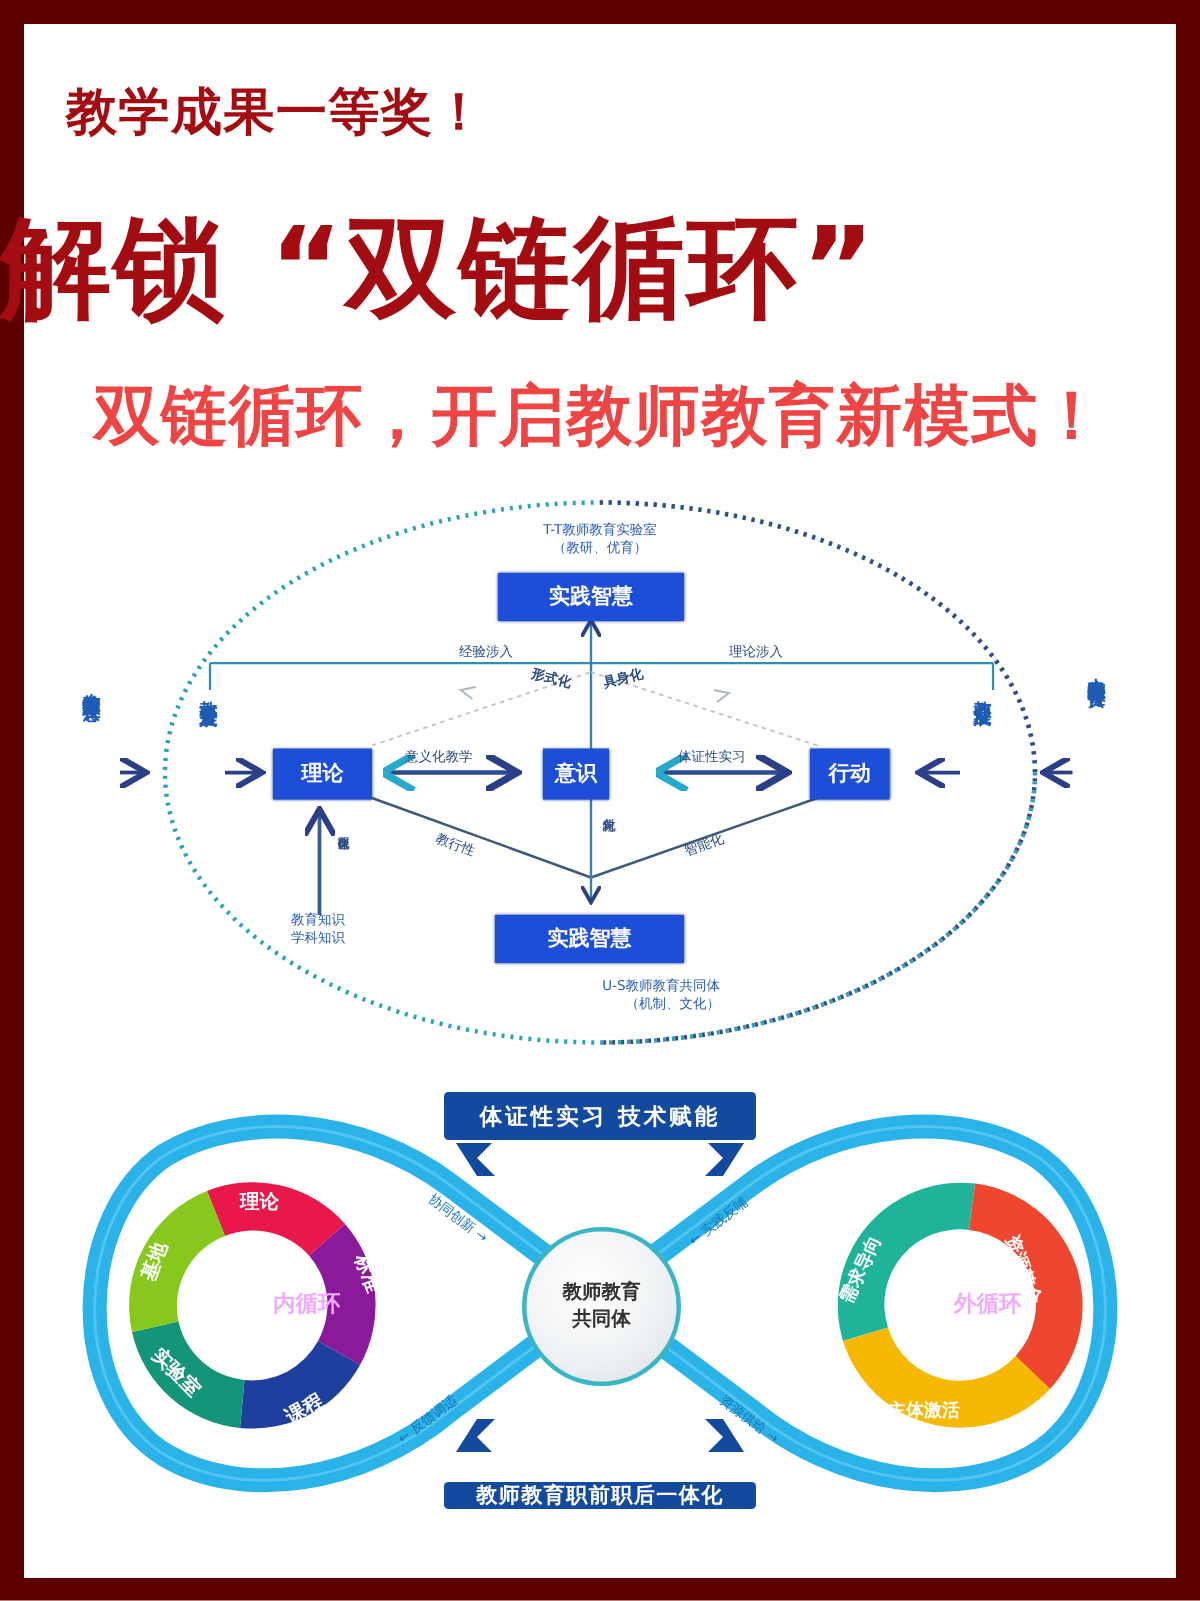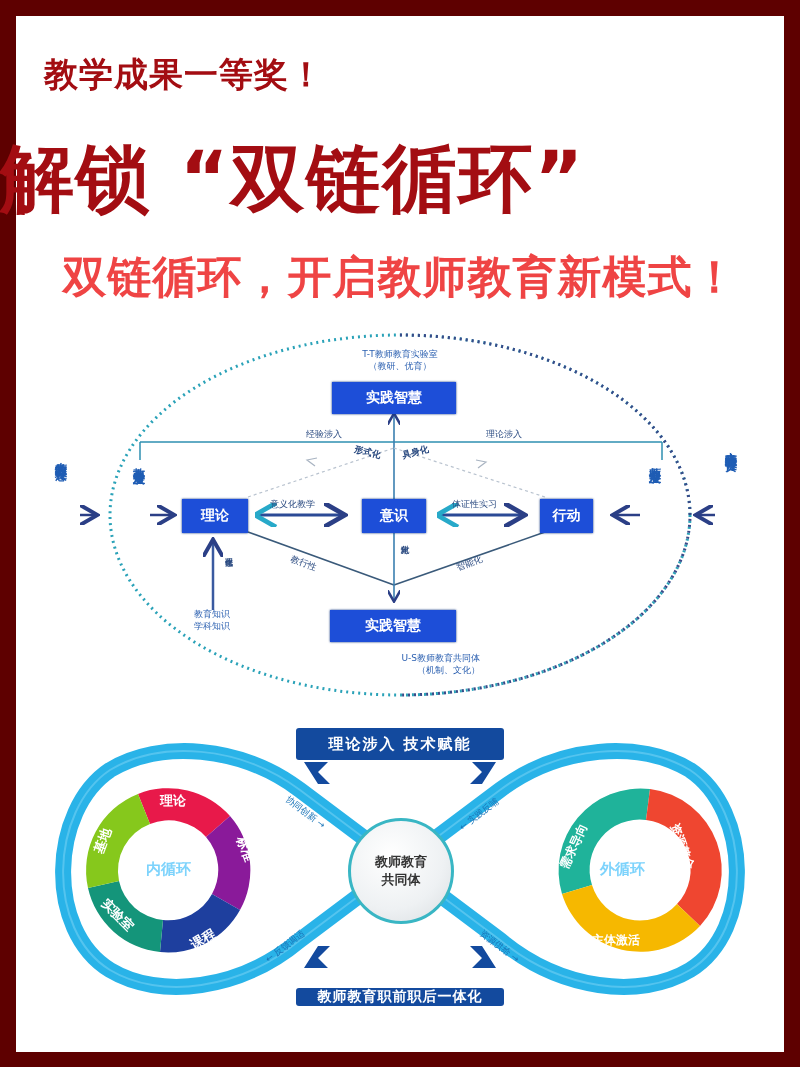--- a/index.html
+++ b/index.html
@@ -13,21 +13,21 @@
   .box { position:absolute; background:#1d4ed8; color:#fff; font-weight:bold; display:flex; align-items:center; justify-content:center;
          box-shadow:0 0 2px #0a2f7a; font-size:14px; }
   .small { position:absolute; font-size:9px; color:#2a5fb0; text-align:center; line-height:12px; }
   .vtext { position:absolute; font-size:12px; font-weight:bold; color:#1f5db4; writing-mode:vertical-rl; letter-spacing:1px; }
   .lbl { position:absolute; font-size:9px; color:#2a4a80; white-space:nowrap; }
   .banner { position:absolute; background:#134a9e; color:#fff; font-weight:bold; font-size:15px; display:flex; align-items:center; justify-content:center; border-radius:3px; letter-spacing:2px; }
   .hub { position:absolute; border-radius:50%; background:radial-gradient(circle at 40% 35%, #ffffff 0%, #eef1f3 60%, #d8dde0 100%);
          border:3px solid #39b6c4; display:flex; align-items:center; justify-content:center; text-align:center;
          font-size:13px; font-weight:bold; color:#333; line-height:18px; }
   .seg-lbl { position:absolute; font-size:13px; font-weight:bold; color:#fff; white-space:nowrap; }
-  .center-lbl { position:absolute; font-size:15px; font-weight:bold; color:#7dd3fc; }
+  .center-lbl { position:absolute; font-size:15px; font-weight:bold; color:#f0abfc;margin-left:36px; }
 </style>
 </head>
 <body>
 
 <div class="panel"></div>
 
 <div class="t-award">教学成果一等奖！</div>
 <div class="t-main">解锁 “双链循环”</div>
 <div class="t-sub">双链循环，开启教师教育新模式！</div>
 
@@ -80,21 +80,21 @@
 <div class="lbl" style="left:486px;top:428px;">理论涉入</div>
 <div class="lbl" style="left:354px;top:446px;transform:rotate(14deg);font-weight:bold;">形式化</div>
 <div class="lbl" style="left:402px;top:446px;transform:rotate(-14deg);font-weight:bold;">具身化</div>
 
 <div class="vtext" style="left:52px;top:452px;">大学教师教育理念</div>
 <div class="vtext" style="left:130px;top:458px;">教育者专业发展</div>
 <div class="vtext" style="left:646px;top:458px;">教师专业发展</div>
 <div class="vtext" style="left:722px;top:442px;">中小学教师教育责任</div>
 
 <div class="box" style="left:182px;top:499px;width:66px;height:34px;">理论</div>
-<div class="box" style="left:362px;top:499px;width:64px;height:34px;">意识</div>
+<div class="box" style="left:362px;top:499px;width:44px;height:34px;">意识</div>
 <div class="box" style="left:540px;top:499px;width:53px;height:34px;">行动</div>
 
 <div class="lbl" style="left:270px;top:498px;">意义化教学</div>
 <div class="lbl" style="left:452px;top:498px;">体证性实习</div>
 <div class="lbl" style="left:290px;top:557px;transform:rotate(20deg);">教行性</div>
 <div class="lbl" style="left:398px;top:538px;writing-mode:vertical-rl;">对象化</div>
 <div class="lbl" style="left:456px;top:557px;transform:rotate(-20deg);">智能化</div>
 <div class="lbl" style="left:222px;top:552px;writing-mode:vertical-rl;font-size:8px;">概念化课程</div>
 
 <div class="small" style="left:180px;top:608px;width:64px;">
@@ -126,21 +126,21 @@
     <path d="M-80,18 A82,82 0 0 1 -30,-76 L-18,-46 A50,50 0 0 0 -49,11 Z" fill="#86c81c"></path>
   </g>
 
   <g transform="translate(640,170)">
     <path d="M-78,24 A82,82 0 0 1 10,-81 L6,-50 A50,50 0 0 0 -48,15 Z" fill="#1fb39a"></path>
     <path d="M10,-81 A82,82 0 0 1 60,56 L37,34 A50,50 0 0 0 6,-50 Z" fill="#ef4630"></path>
     <path d="M60,56 A82,82 0 0 1 -78,24 L-48,15 A50,50 0 0 0 37,34 Z" fill="#f6b800"></path>
   </g>
 </svg>
 
-<div class="banner" style="left:296px;top:728px;width:208px;height:32px;">理论涉入  技术赋能</div>
+<div class="banner" style="left:296px;top:728px;width:208px;height:32px;">体证性实习  技术赋能</div>
 <div class="banner" style="left:296px;top:988px;width:208px;height:18px;font-size:14px;letter-spacing:1px;">教师教育职前职后一体化</div>
 
 <div class="hub" style="left:348px;top:818px;width:100px;height:100px;">
   <div>
     <div>教师教育</div>
     <div>共同体</div>
   </div>
 </div>
 
 <div class="center-lbl" style="left:146px;top:860px;">内循环</div>

